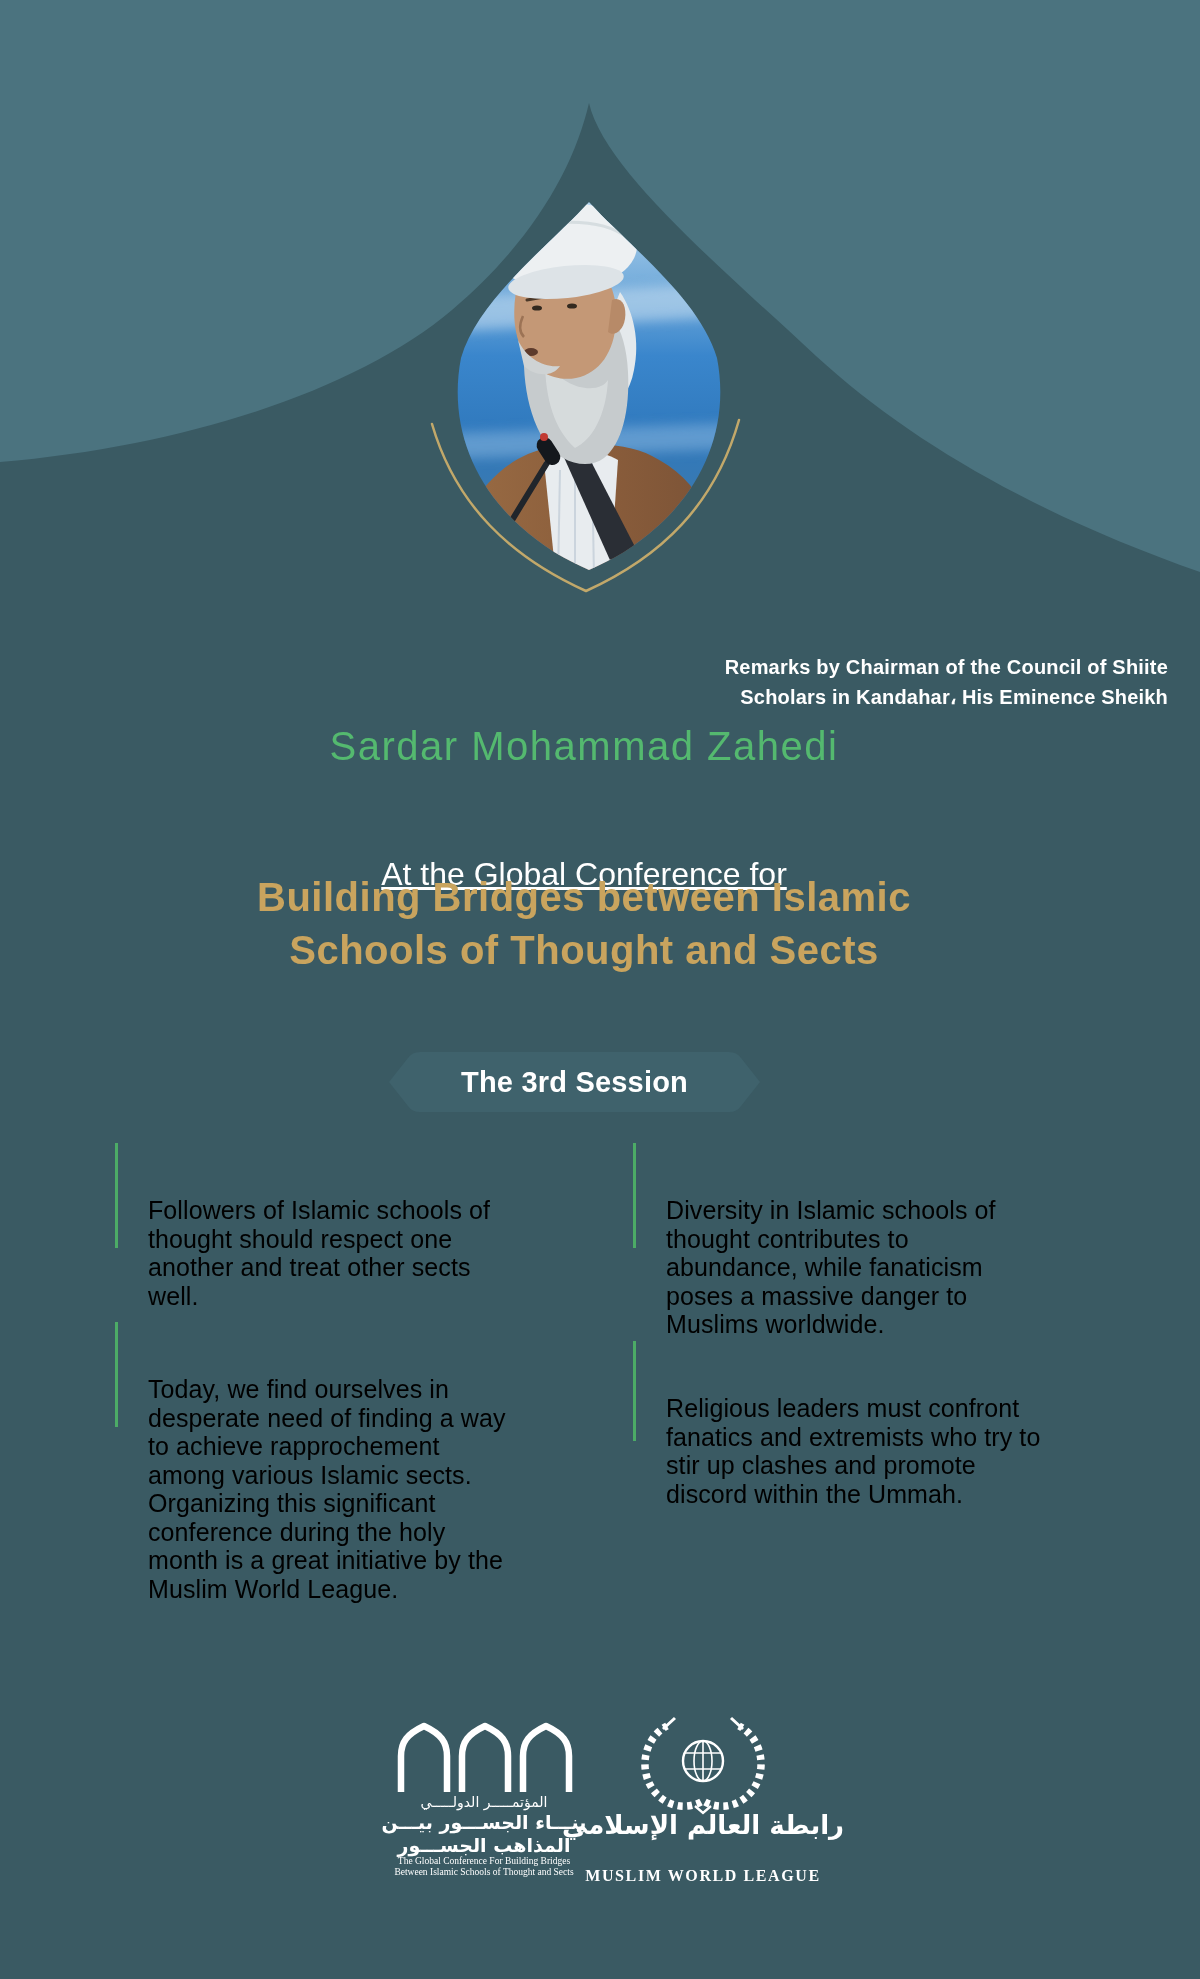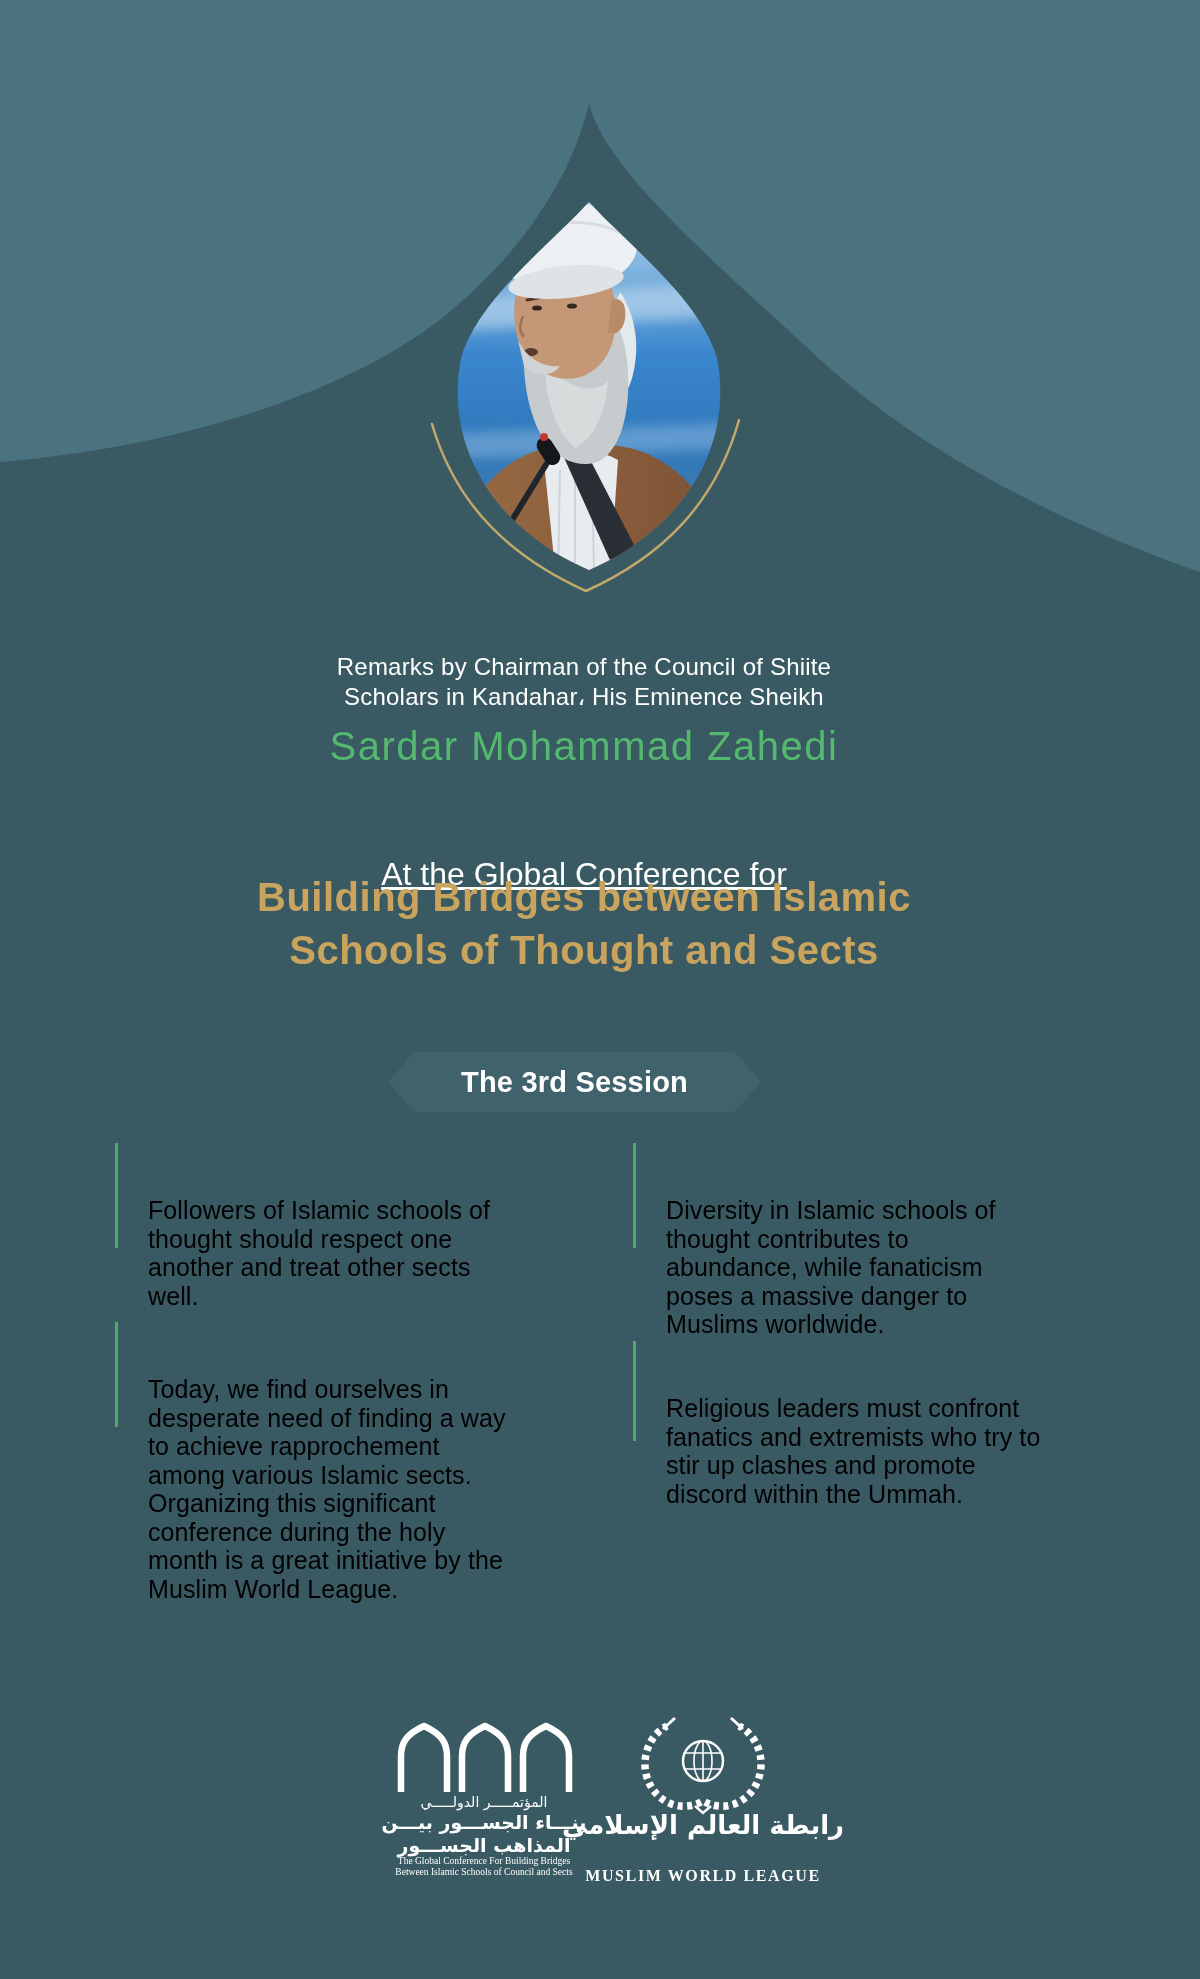--- a/index.html
+++ b/index.html
@@ -4,21 +4,21 @@
 <style>
   html,body{margin:0;padding:0;background:#4b737f;}
   .poster{
     position:relative;width:1200px;height:1979px;overflow:hidden;
     background:var(--background-light,#4b737f);
     font-family:"Liberation Sans",sans-serif;
     -webkit-font-smoothing:antialiased;
   }
   .bg-svg{position:absolute;left:0;top:0;width:1200px;height:1979px;display:block;}
   .centerband{position:absolute;left:0;width:1168px;text-align:center;color:#fff;}
-  .remarks{top:652px;font-size:24px;line-height:30px;font-weight:400;letter-spacing:.2px;white-space:pre-line;}
+  .remarks{top:652px;font-size:20px;line-height:30px;font-weight:700;letter-spacing:.2px;white-space:pre-line;text-align:right;}
   .speaker-name{top:724px;font-size:40px;font-weight:400;letter-spacing:1.5px;color:var(--name-green,#54b96f);}
   .conf-intro{top:856px;font-size:32px;font-weight:400;text-decoration:underline;}
   .conf-title{top:871px;font-size:40px;line-height:53px;font-weight:700;letter-spacing:.5px;
     color:var(--title-gold,#c9a45e);white-space:pre-line;}
   .badge{
     position:absolute;left:389px;top:1052px;width:371px;height:60px;
     display:flex;align-items:center;justify-content:center;
   }
   .badge svg{position:absolute;left:0;top:0;}
   .badge-label{position:relative;color:#fff;font-size:29px;font-weight:700;letter-spacing:.2px;}
@@ -184,17 +184,17 @@
     <span>Religious leaders must confront
 fanatics and extremists who try to
 stir up clashes and promote
 discord within the Ummah.</span>
   </div>
 
   <div class="footer-text ar conf-ar1">المؤتمـــــر الدولـــــي</div>
   <div class="footer-text ar conf-ar2">بنـــاء الجســـور بيـــن</div>
   <div class="footer-text ar conf-ar3">المذاهب الجســـور</div>
   <div class="footer-text conf-en">The Global Conference For Building Bridges
-Between Islamic Schools of Council and Sects</div>
+Between Islamic Schools of Thought and Sects</div>
   <div class="footer-text ar mwl-ar">رابطة العالم الإسلامي</div>
   <div class="footer-text mwl-en">MUSLIM WORLD LEAGUE</div>
 
 </div>
 
 </body></html>

